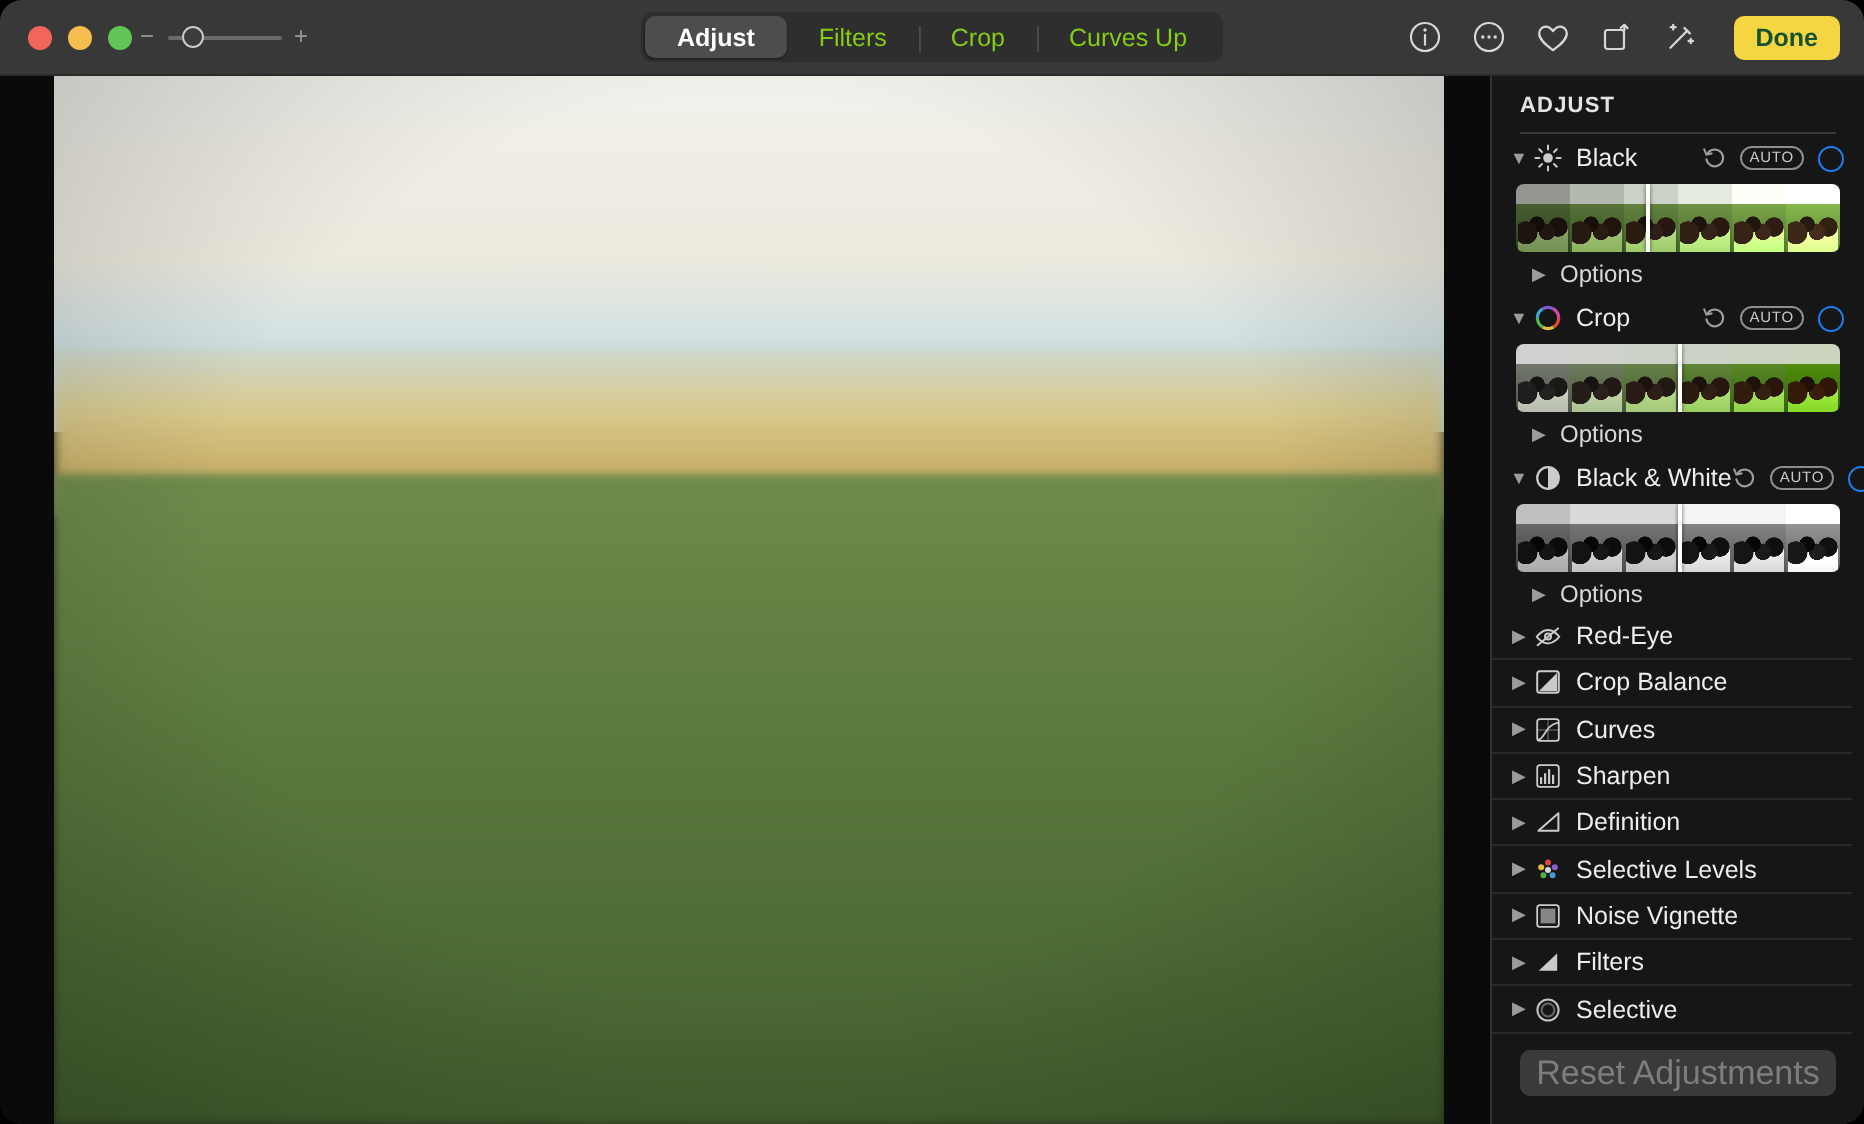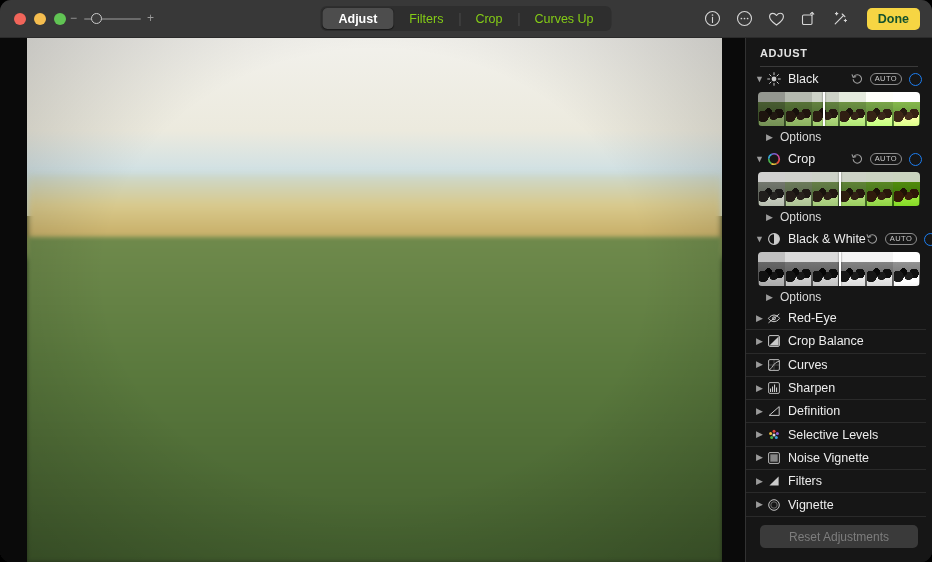--- a/index.html
+++ b/index.html
@@ -411,21 +411,21 @@
     position: absolute;
     left: 14px;
     bottom: 14px;
     width: 158px;
     height: 23px;
     background: #3a3a3a;
     border-radius: 5px;
     display: flex;
     align-items: center;
     justify-content: center;
-    font-size: 12px;
+    font-size: 17px;
     color: #7d7d7d;
   }
 
   .exposure-grad-1 { filter: brightness(0.72) saturate(0.9); }
   .exposure-grad-2 { filter: brightness(0.88); }
   .exposure-grad-3 { filter: brightness(1.0); }
   .exposure-grad-4 { filter: brightness(1.12) saturate(1.05); }
   .exposure-grad-5 { filter: brightness(1.26) saturate(1.1); }
   .exposure-grad-6 { filter: brightness(1.4) saturate(1.15); }
 </style>
@@ -801,21 +801,21 @@
         </div>
 
         <div class="collapsed-row">
           <span class="chev">▶</span>
           <span class="sec-icon">
             <svg width="14" height="14" viewBox="0 0 14 14" fill="none" stroke="currentColor" stroke-width="1">
               <circle cx="7" cy="7" r="5.3" opacity="0.95"></circle>
               <circle cx="7" cy="7" r="3.2" opacity="0.45"></circle>
             </svg>
           </span>
-          <span class="sec-label">Vignette</span>
+          <span class="sec-label">Selective</span>
         </div>
 
       </div>
 
       <div id="reset-adjustments">Reset Adjustments</div>
 
     </div>
   </div>
 </div>
 

